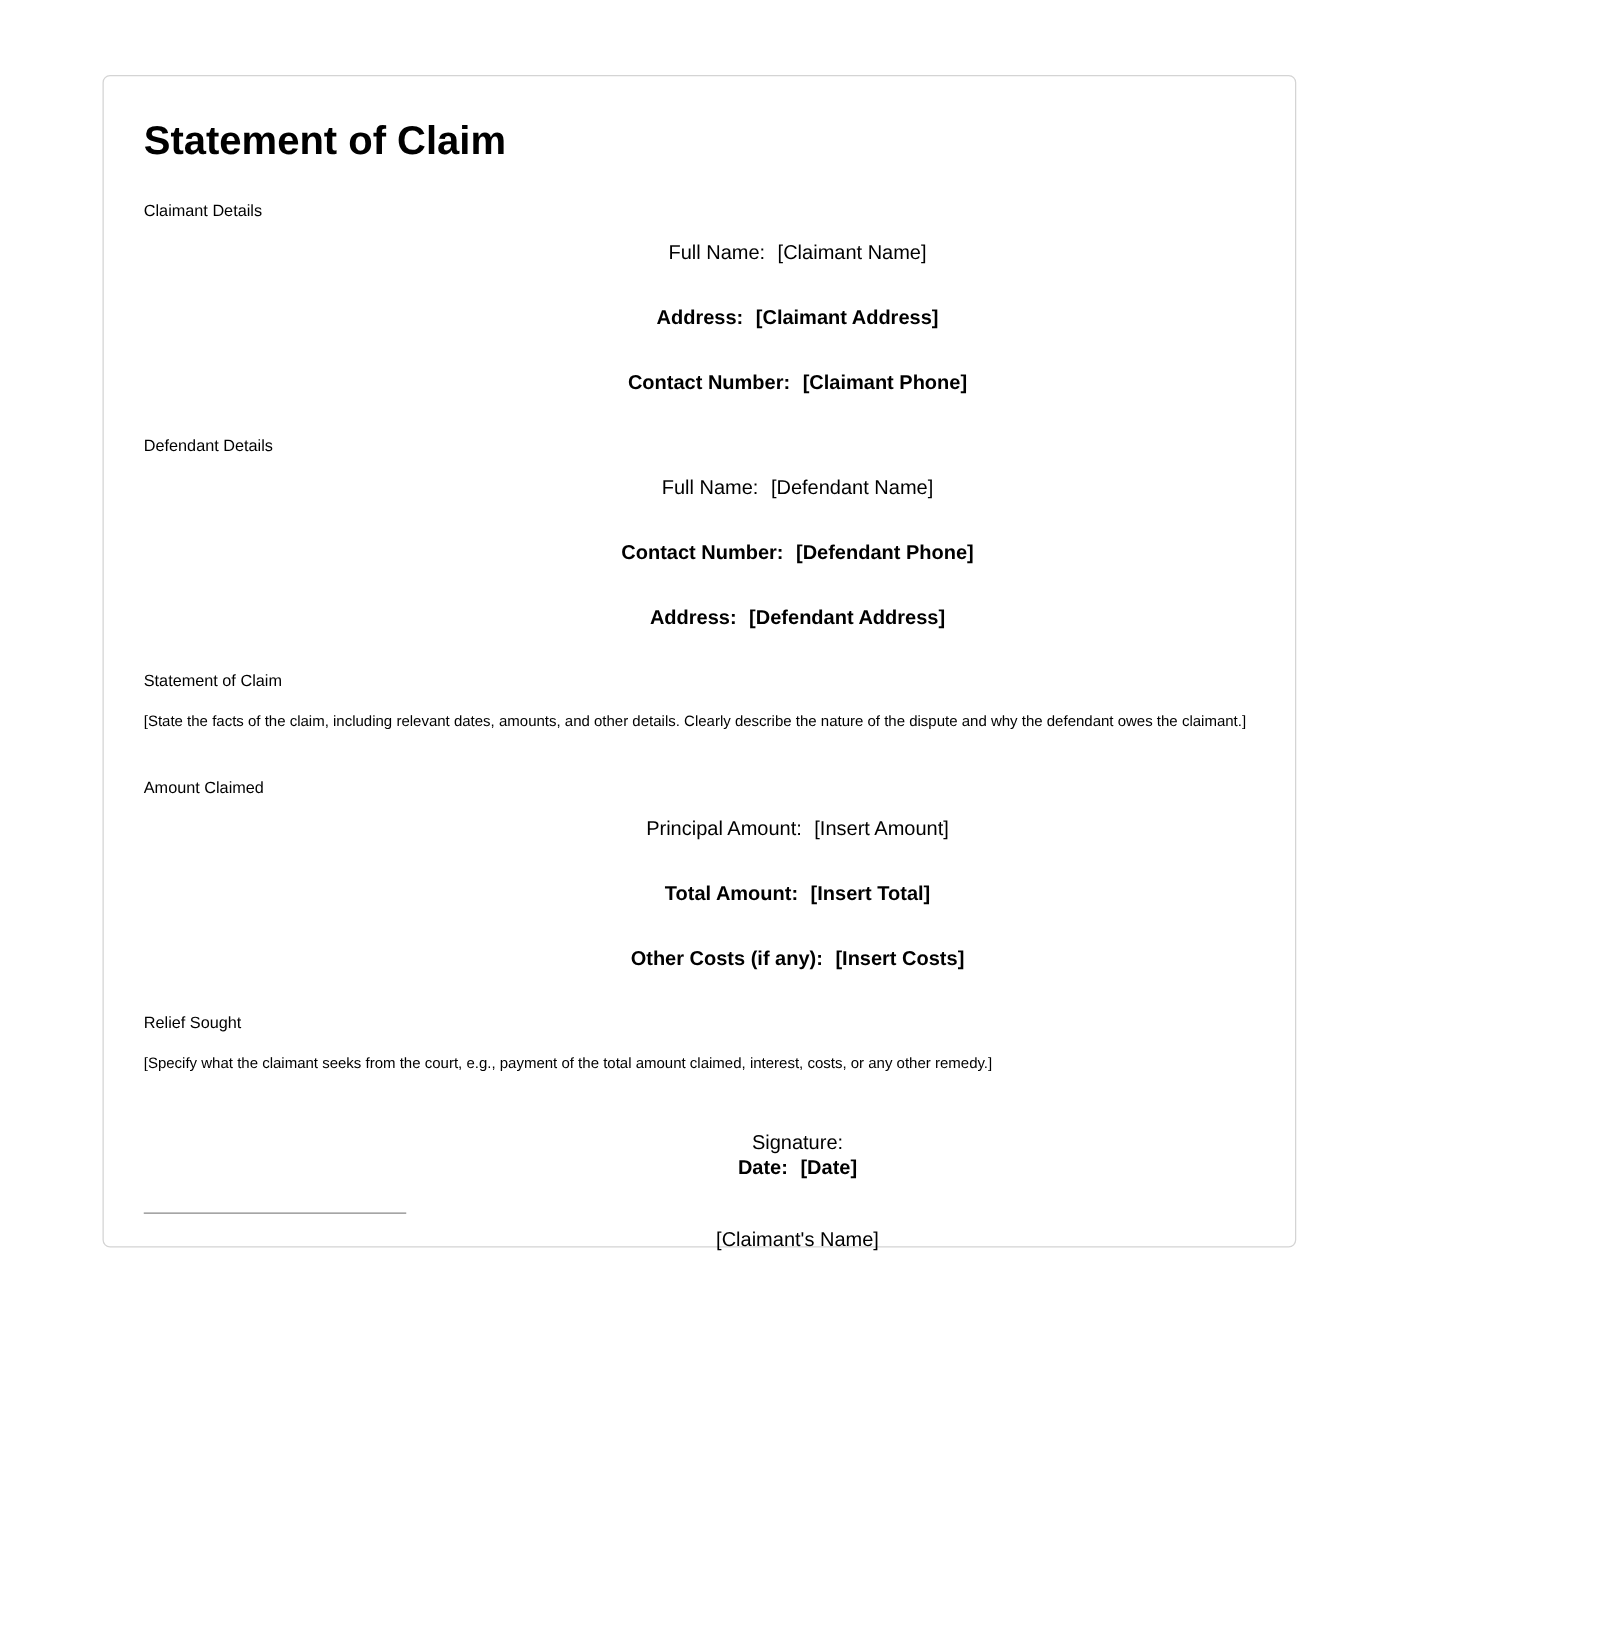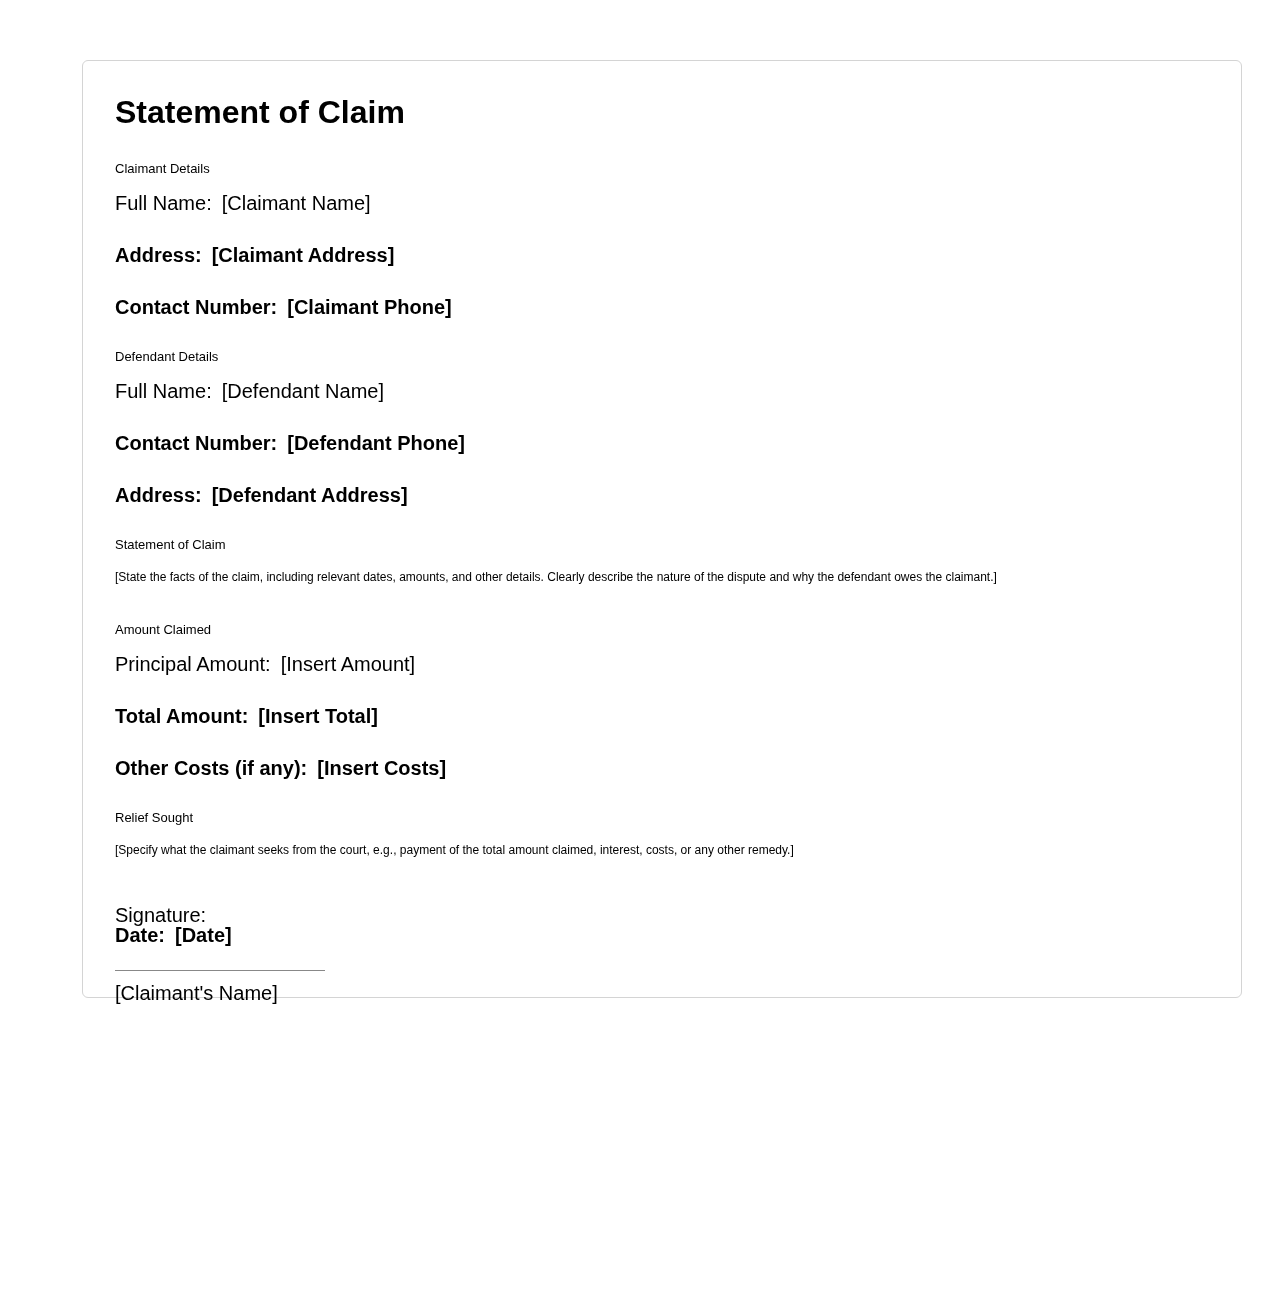--- a/index.html
+++ b/index.html
@@ -1,25 +1,25 @@
 <!DOCTYPE html>
 <html><head>
 <meta charset="utf-8">
 <style>
   html, body { margin:0; padding:0; background:#ffffff; }
   body { width:1278px; height:1300px; font-family:"Liberation Sans", sans-serif; color:#000; }
   .card {
-    position:absolute; left:82px; top:60px; width:1160px; height:938px;
+    position:absolute; left:82px; top:60px; width:955px; height:938px;
     border:1px solid #d4d4d4; border-radius:6px; box-sizing:border-box;
     padding:17px 32px;
   }
   h1 { margin:0; position:absolute; left:32px; top:31px; font-size:32px; font-weight:bold; line-height:40px; }
   .content { position:absolute; left:32px; top:96px; width:1046px; }
   h2 { margin:0; font-size:13px; font-weight:normal; line-height:24px; height:24px; }
-  .row { font-size:20px; line-height:20px; margin-top:12px; height:20px; }
+  .row { font-size:16px; line-height:20px; margin-top:12px; height:20px;text-align:center; }
   .row + .row { margin-top:32px;font-weight:bold; }
   .row .value { margin-left:10px; }
   .section { margin-bottom:28px; }
   .para { font-size:12px; line-height:25px; margin-top:8px; }
   .sig-line { width:210px; height:0; border-top:1px solid #888; margin-top:25px; }
 </style>
 </head>
 <body>
 
 <div class="card">

